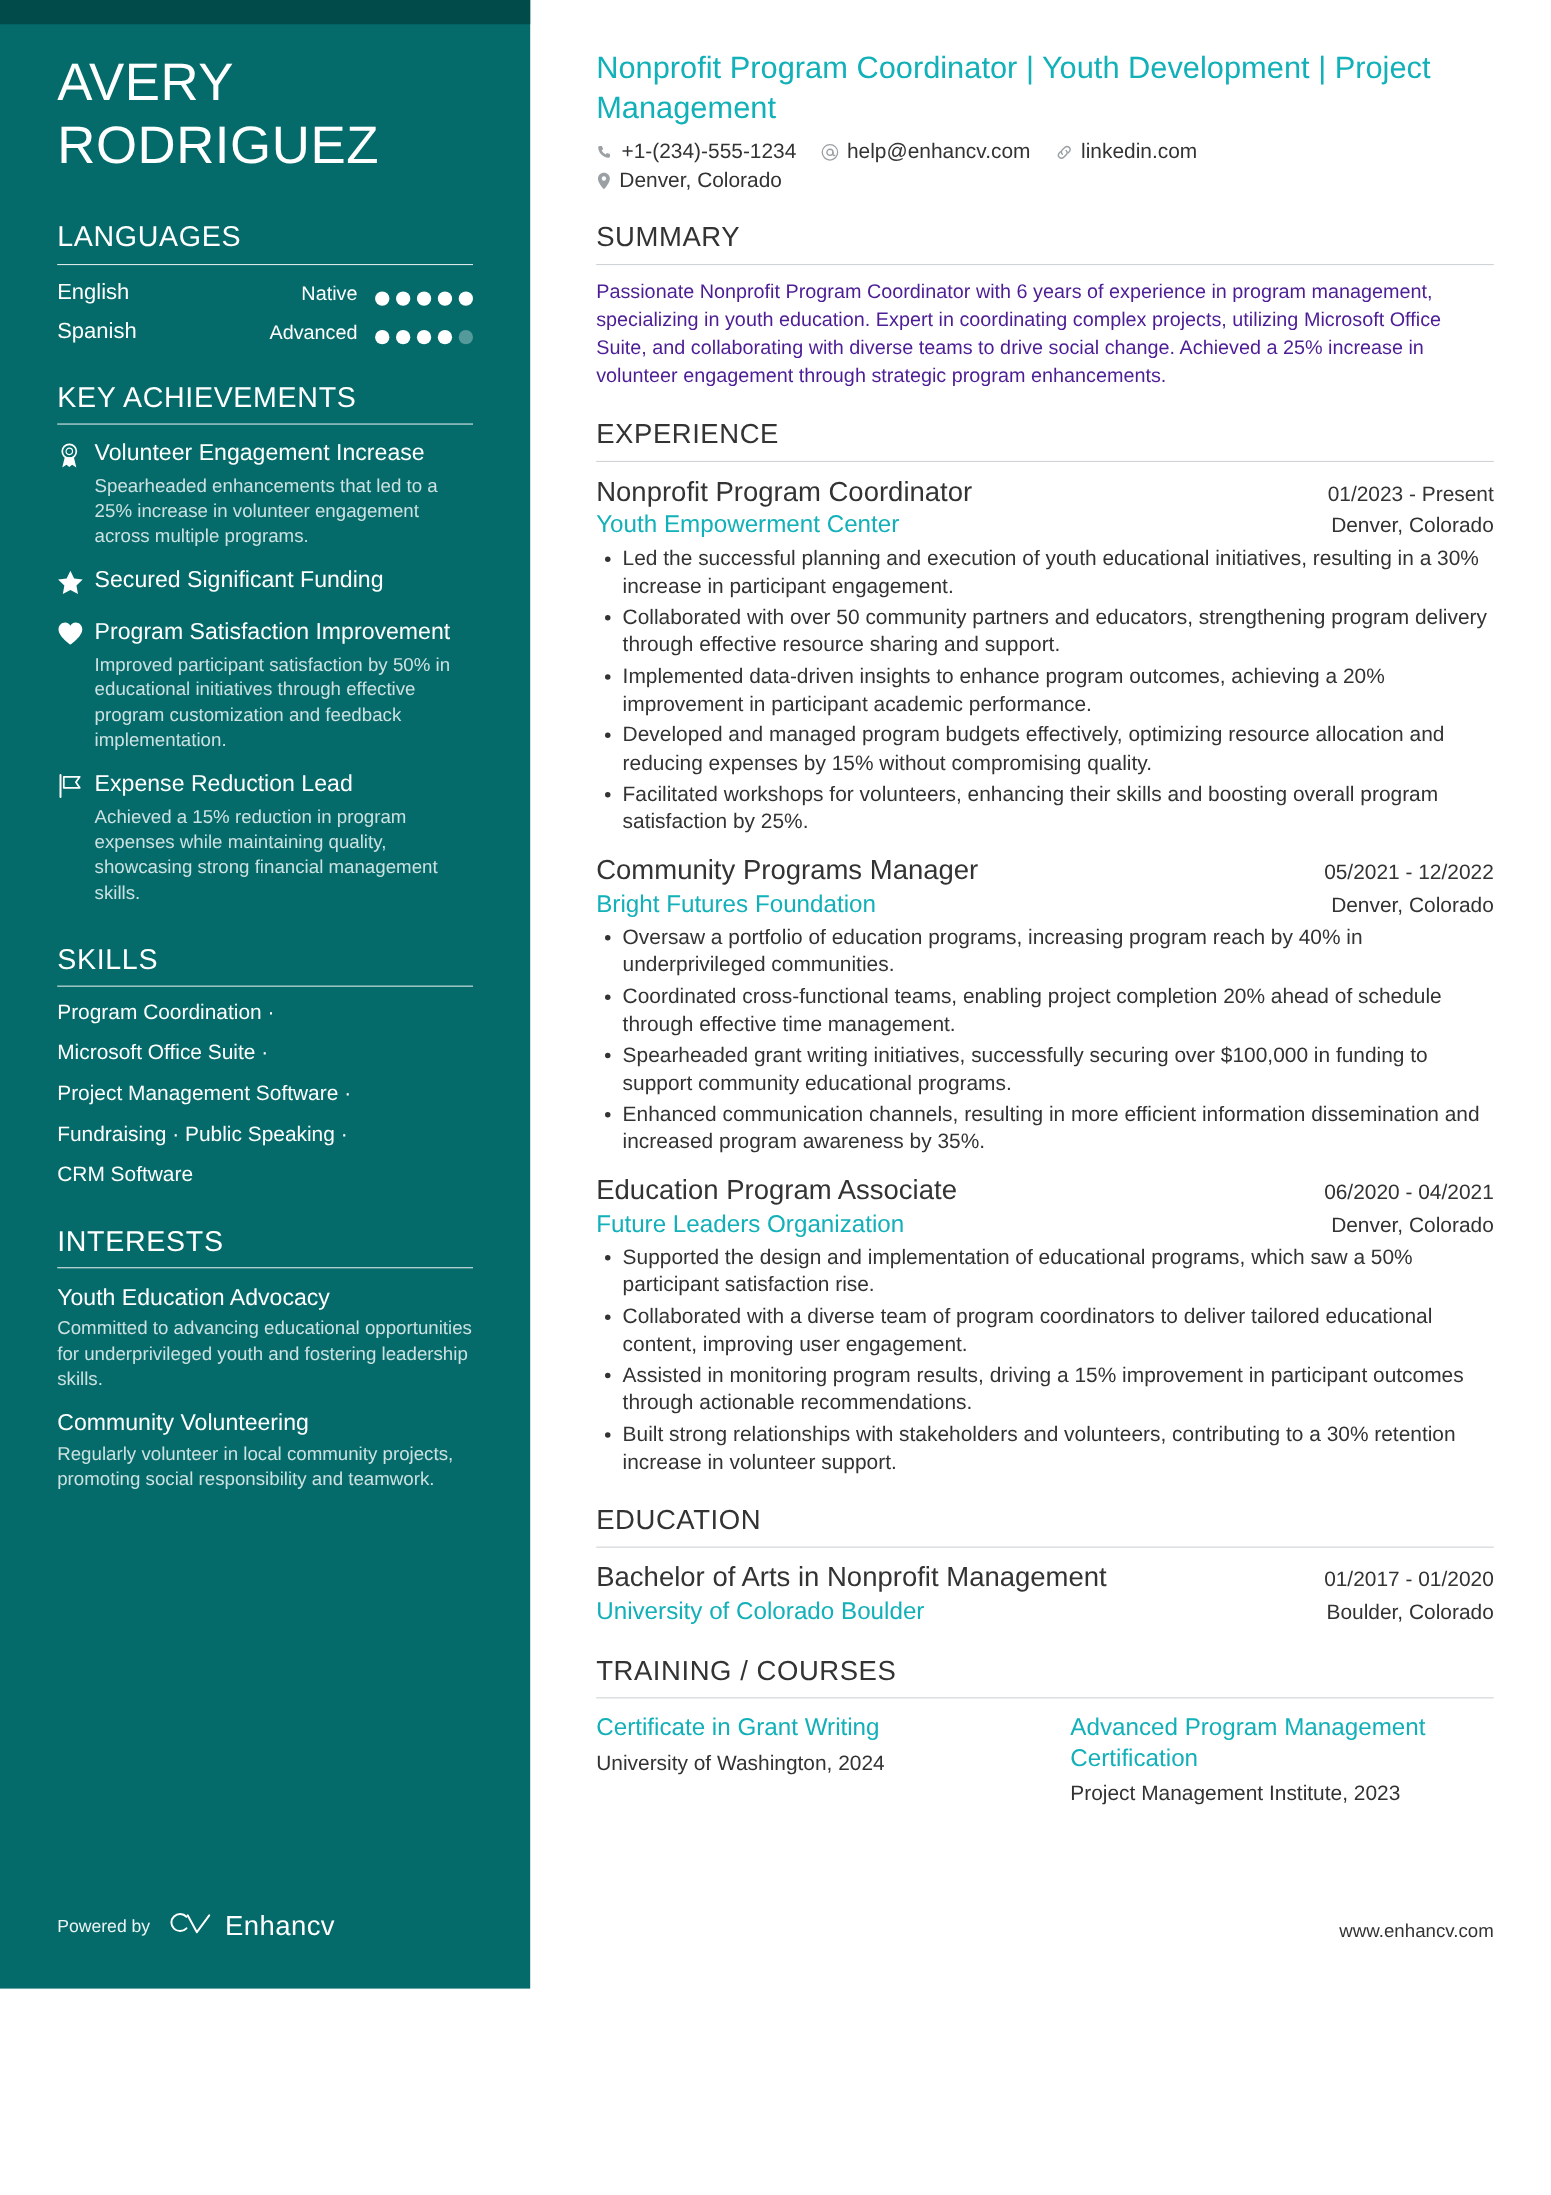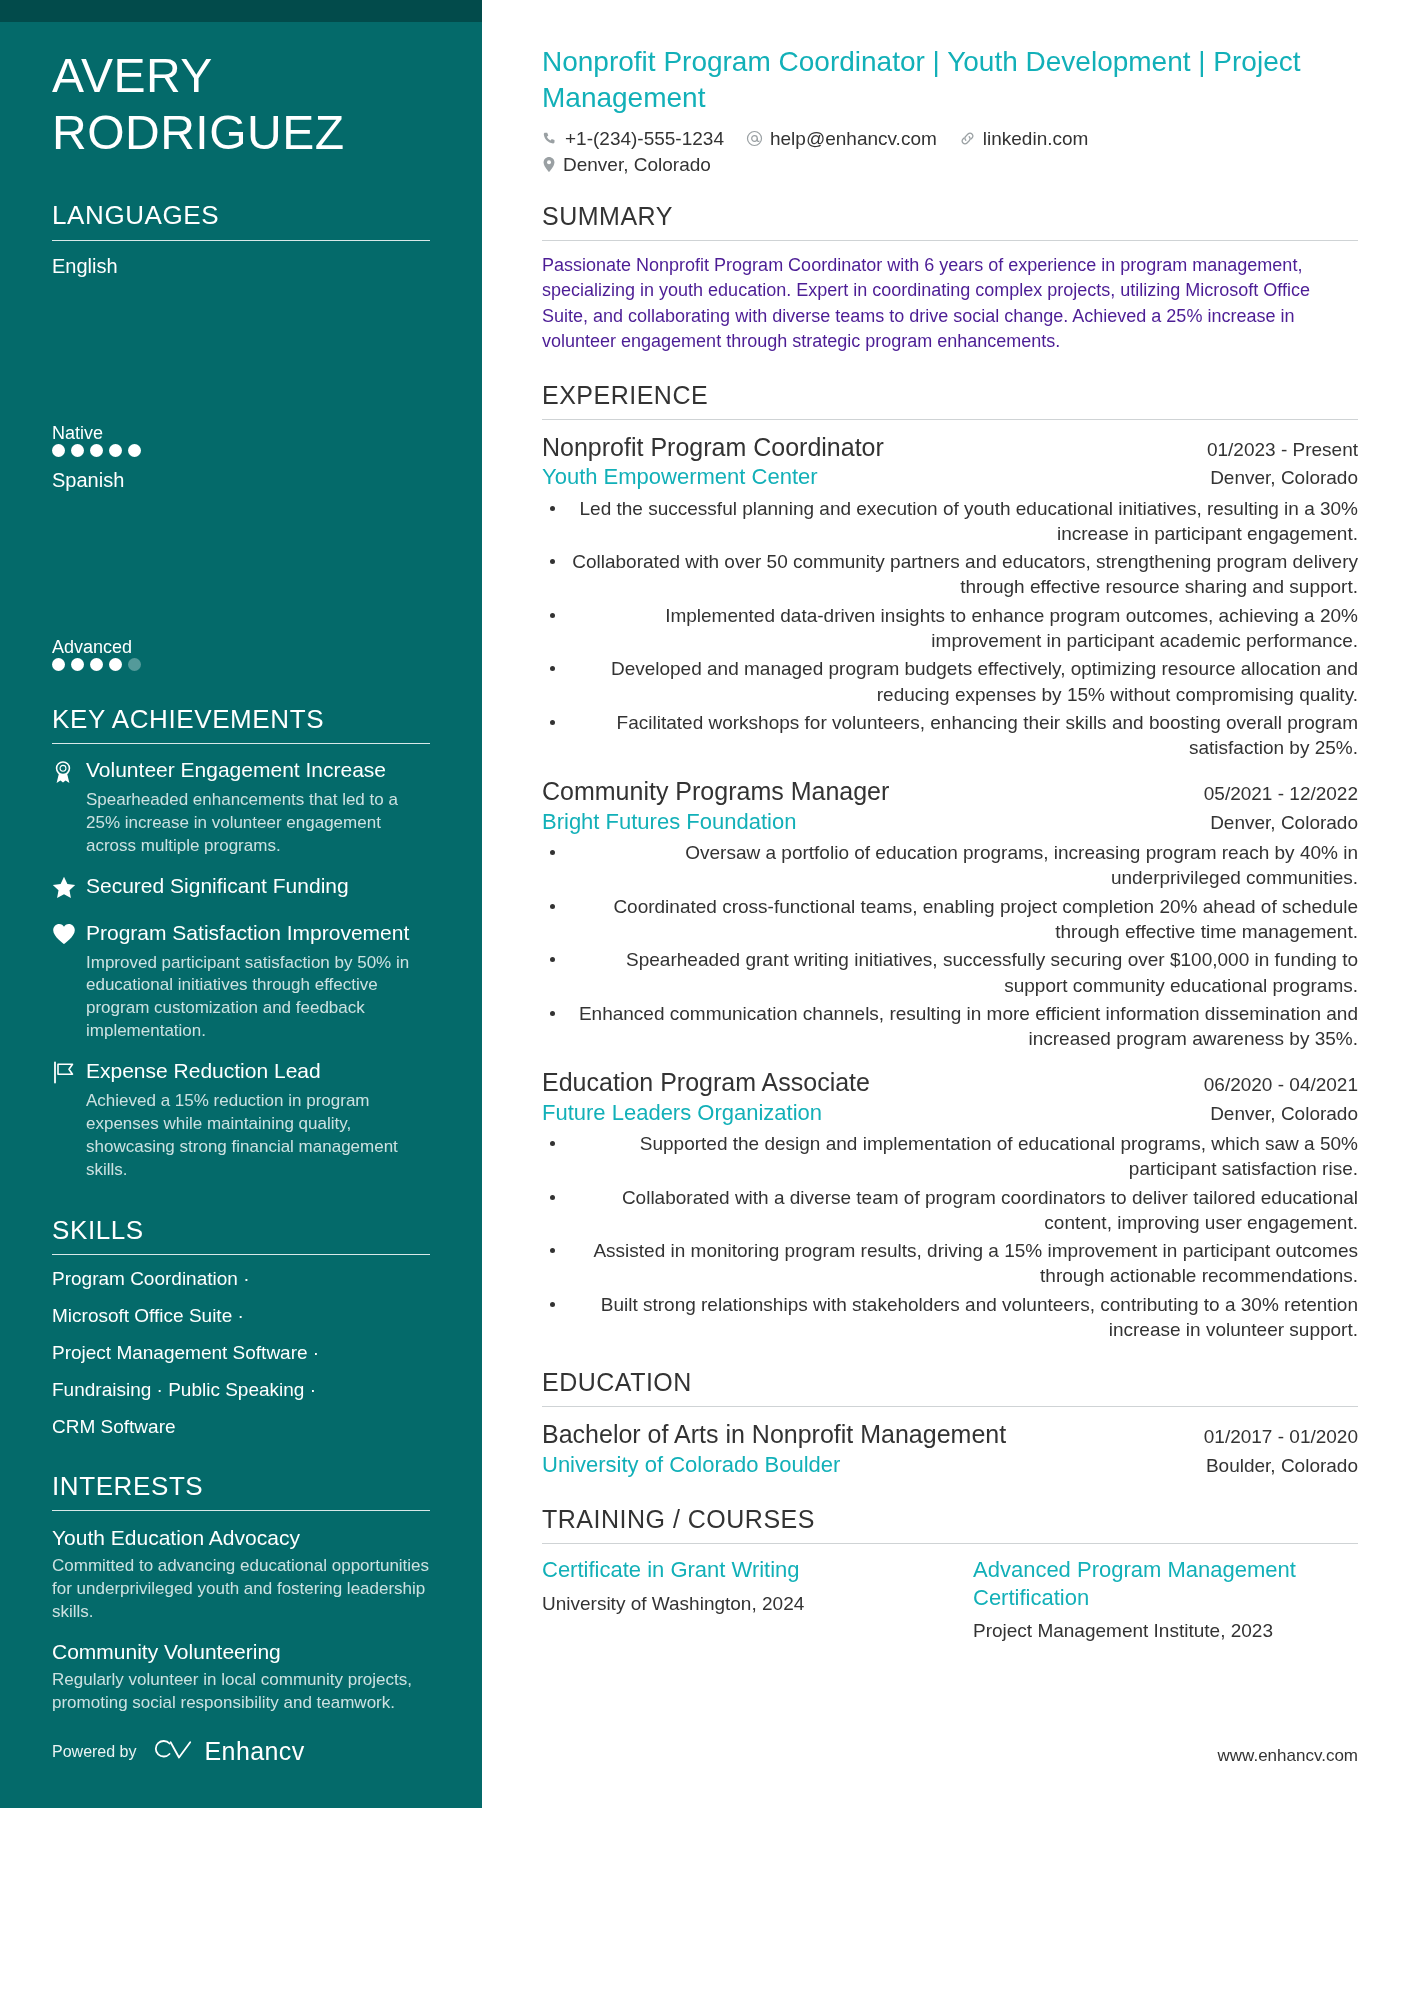--- a/index.html
+++ b/index.html
@@ -57,23 +57,22 @@
   }
   .side-rule {
     height: 1px;
     background: rgba(255,255,255,0.85);
     margin-bottom: 14px;
   }
 
   
   .lang-row {
     display: flex;
-    align-items: flex-start;
+    align-items: flex-end;
     margin-bottom: 12px;
-    flex-direction: column;
   }
   .lang-name {
     font-size: 20px;
     color: #ffffff;
     flex: 0 0 168px;
   }
   .lang-level {
     font-size: 18px;
     color: #ffffff;
     flex: 1;
@@ -233,21 +232,20 @@
   }
   .job-loc {
     font-size: 19px;
     color: #333333;
     white-space: nowrap;
   }
   .bullets {
     margin-top: 4px;
     padding-left: 24px;
     list-style: none;
-    text-align: right;
   }
   .bullets li {
     position: relative;
     font-size: 19px;
     line-height: 1.33;
     color: #333333;
     margin-bottom: 3px;
   }
   .bullets li::before {
     content: "";

